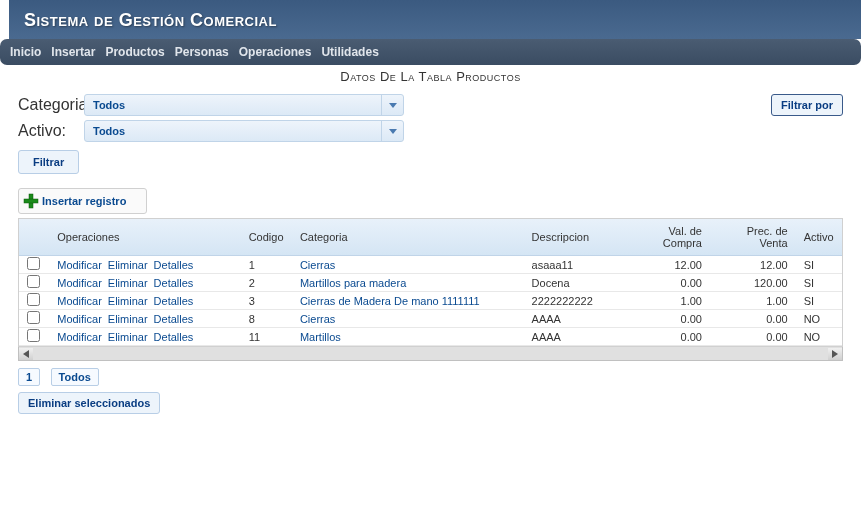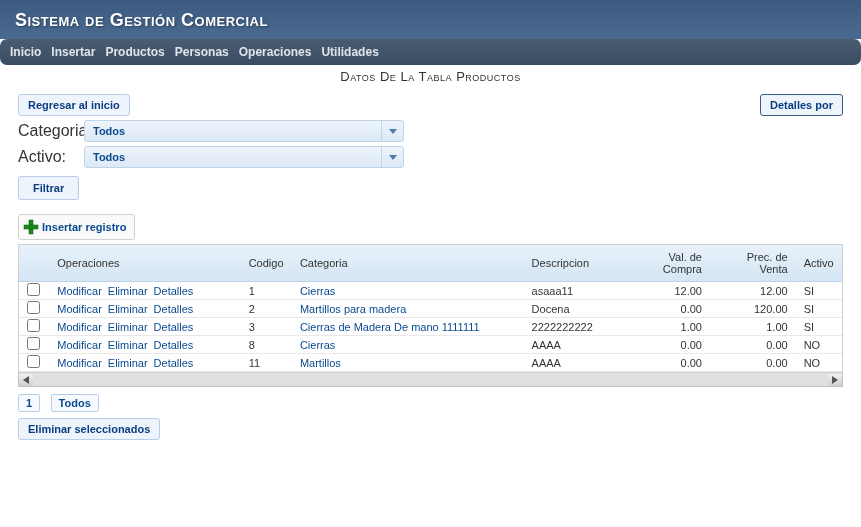--- a/index.html
+++ b/index.html
@@ -1,18 +1,18 @@
 <!DOCTYPE html>
 <html><head>
 <meta charset="utf-8">
 <style>
 * { margin: 0; padding: 0; box-sizing: border-box; font-family: Verdana, Arial, sans-serif; }
 body { background: #fff; width: 861px; height: 527px; overflow: hidden; }
 
-.header { background: linear-gradient(to bottom, #3b5a80, #4a6a90); color: #fff; padding: 10px 15px 8px; display: flex; justify-content: space-between; align-items: flex-start; }
+.header { background: linear-gradient(to bottom, #3b5a80, #4a6a90); color: #fff; padding: 10px 15px 8px; display: flex; justify-content: space-between; align-items: flex-start; margin-left: 9px; }
 .header-left { font-size: 18px; font-weight: bold; font-variant: small-caps; letter-spacing: 0.5px; text-shadow: 1px 1px 2px rgba(0,0,0,0.4); }
 .header-right { text-align: right; font-size: 11px; }
 .header-right div { line-height: 1.3; }
 .logout-btn { background: linear-gradient(to bottom, #fefefe, #d8d8d8); border: 1px solid #555; border-radius: 3px; padding: 3px 10px; font-size: 11px; font-weight: bold; cursor: pointer; color: #222; margin-top: 2px; }
 
 .menubar { background: linear-gradient(to bottom, #4a5c72, #3a4c62); padding: 6px 10px; display: flex; gap: 10px; border-radius: 7px; }
 .menubar a { color: #e0e5eb; text-decoration: none; font-size: 12px; font-weight: bold; cursor: pointer; }
 
 .page-title { text-align: center; font-size: 13px; font-variant: small-caps; color: #333; padding: 4px 0 10px; letter-spacing: 0.5px; }
 
@@ -25,21 +25,21 @@
 .ordenado-btn { border: 1px solid #3a5a8a; }
 
 .filter-line { display: flex; align-items: center; gap: 6px; }
 .filter-label { font-size: 16px; color: #333; width: 60px; }
 .dropdown { display: flex; align-items: center; background: linear-gradient(to bottom, #eef4fb, #dce9f6); border: 1px solid #c0d4e8; border-radius: 3px; width: 320px; height: 22px; cursor: pointer; }
 .dropdown-val { flex: 1; padding: 0 8px; font-size: 11px; font-weight: bold; color: #0a4a90; }
 .dropdown-arrow { width: 22px; height: 20px; border-left: 1px solid #c0d4e8; display: flex; align-items: center; justify-content: center; }
 .dropdown-arrow svg { fill: #4a7ab0; }
 
 .insert-row { margin-top: 14px; }
-.insert-link { display: inline-flex; align-items: center; gap: 2px; border: 1px solid #d0d0d0; border-radius: 3px; background: #fafafa; color: #0a4a90; font-size: 11px; font-weight: bold; padding: 3px 8px 3px 3px; cursor: pointer; }
+.insert-link { display: inline-flex; align-items: center; gap: 2px; border: 1px solid #d0d0d0; border-radius: 3px; background: #fafafa; color: #0a4a90; font-size: 11px; font-weight: bold; padding: 3px 20px 3px 3px; cursor: pointer; }
 .plus-icon { width: 18px; height: 18px; }
 
 .table-wrap { margin-top: 4px; border: 1px solid #d0d0d0; }
 table { width: 100%; border-collapse: collapse; font-size: 11px; background: #fff; }
 thead tr { background: linear-gradient(to bottom, #e8f1fa, #d4e5f4); }
 th { text-align: left; padding: 6px 8px; font-weight: normal; color: #333; border-bottom: 1px solid #c0d4e8; }
 th.num, td.num { text-align: right; }
 td { padding: 1px 8px; border-bottom: 1px solid #e8e8e8; color: #333; }
 td.ops { color: #0a4a90; }
 td.ops span { cursor: pointer; margin-right: 6px; }
@@ -70,21 +70,20 @@
   <a>Operaciones</a>
   <a>Utilidades</a>
 </div>
 
 <div class="page-title">Datos De La Tabla Productos</div>
 
 <div class="content">
 
   <div class="filter-row">
     <div class="filter-left">
-      <span class="link-btn" style="align-self:flex-start">Regresar al inicio</span>
 
       <div class="filter-line">
         <span class="filter-label">Categoria:</span>
         <div class="dropdown">
           <span class="dropdown-val">Todos</span>
           <span class="dropdown-arrow">
             <svg width="8" height="5" viewBox="0 0 8 5">
                 <path d="M0 0 L8 0 L4 5 Z"></path>
               </svg>
           </span>
@@ -100,21 +99,21 @@
                 <path d="M0 0 L8 0 L4 5 Z"></path>
               </svg>
           </span>
         </div>
       </div>
 
       <span class="link-btn" style="align-self:flex-start; margin-top:4px; padding:5px 14px">Filtrar</span>
     </div>
 
     <div>
-      <span class="link-btn ordenado-btn">Detalles por</span>
+      <span class="link-btn ordenado-btn">Filtrar por</span>
     </div>
   </div>
 
   <div class="insert-row">
     <span class="insert-link">
       <span class="plus-icon">
         <svg width="18" height="18" viewBox="0 0 18 18">
             <rect x="7" y="2" width="4" height="14" fill="#1a8a1a" stroke="#0a5a0a" stroke-width="0.5"></rect>
             <rect x="2" y="7" width="14" height="4" fill="#1a8a1a" stroke="#0a5a0a" stroke-width="0.5"></rect>
           </svg>

